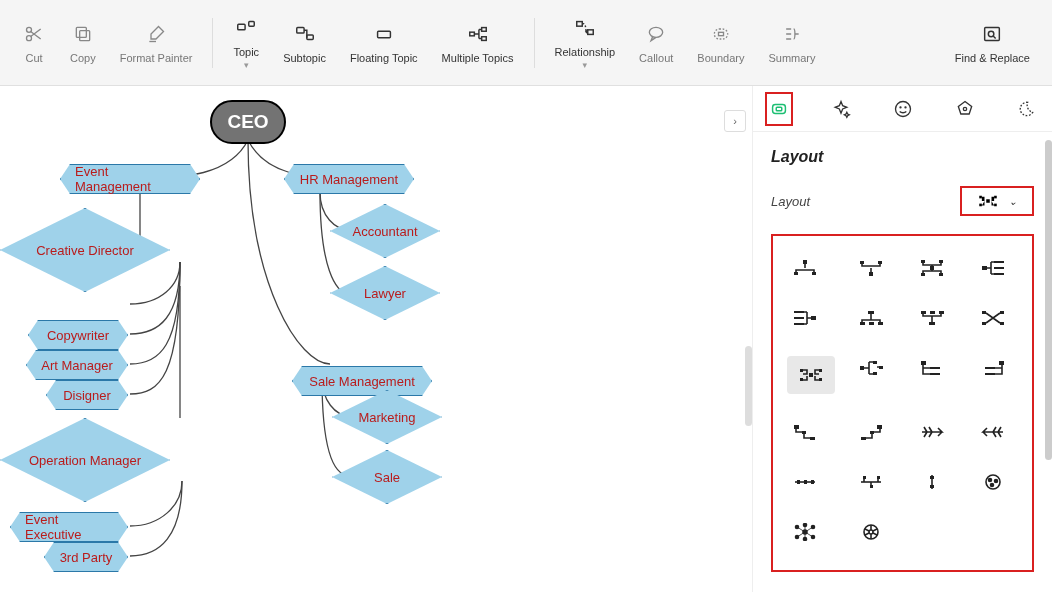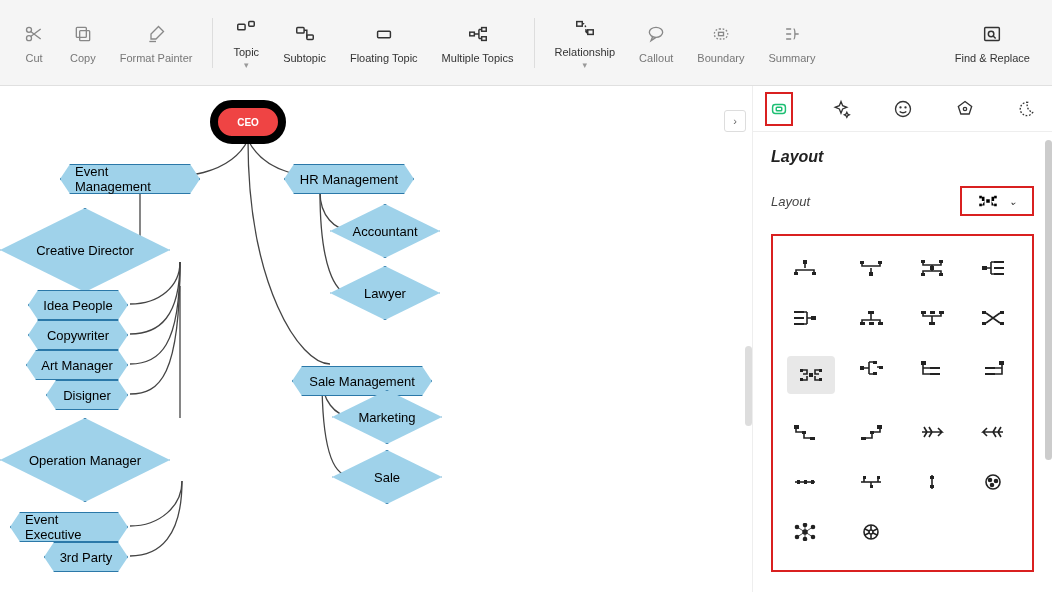--- a/index.html
+++ b/index.html
@@ -14,22 +14,22 @@
   .tool-btn.dark .lbl { color: #333; }
   .tool-sep { width: 1px; height: 50px; background: #ddd; margin: 0 6px; }
   .tool-chevron { font-size: 9px; color: #999; margin-top: 2px; }
   .spacer { flex: 1; }
 
   
   .main { position: relative; height: 506px; display: flex; }
   .canvas { flex: 1; position: relative; overflow: hidden; }
 
   
-  .node { position: absolute; font-size: 13px; color: #000000; display: flex; align-items: center; justify-content: center; }
-  .node.ceo { width: 76px; height: 44px; border-radius: 22px; background: #ef4444; border: 8px solid #000000; color: #fff; font-weight: bold; font-size: 10px; }
+  .node { position: absolute; font-size: 13px; color: #b91c1c; display: flex; align-items: center; justify-content: center; }
+  .node.ceo { width: 76px; height: 44px; border-radius: 22px; background: #737373; border: 2px solid #000000; color: #fff; font-weight: bold; font-size: 19px; }
 
   .node.hex {
     background: #9fd2ea; border: 1px solid #2b78a8;
     clip-path: polygon(10px 0, calc(100% - 10px) 0, 100% 50%, calc(100% - 10px) 100%, 10px 100%, 0 50%);
     height: 30px; padding: 0 14px;
   }
 
   .node.diamond {
     width: 130px; height: 66px; background: #9fd2ea; border: 1px solid #2b78a8;
     clip-path: polygon(50% 0, 100% 50%, 50% 100%, 0 50%);
@@ -222,23 +222,20 @@
 
     <div class="node hex" style="left:60px;top:78px;width:140px">
         <span>Event Management</span>
       </div>
     <div class="node hex" style="left:284px;top:78px;width:130px">
         <span>HR Management</span>
       </div>
 
     <div class="node diamond lg" style="left:0px;top:122px">
         <span>Creative Director</span>
-      </div>
-    <div class="node hex" style="left:28px;top:204px;width:100px">
-        <span>Idea People</span>
       </div>
     <div class="node hex" style="left:28px;top:234px;width:100px">
         <span>Copywriter</span>
       </div>
     <div class="node hex" style="left:26px;top:264px;width:102px">
         <span>Art Manager</span>
       </div>
     <div class="node hex" style="left:46px;top:294px;width:82px">
         <span>Disigner</span>
       </div>

